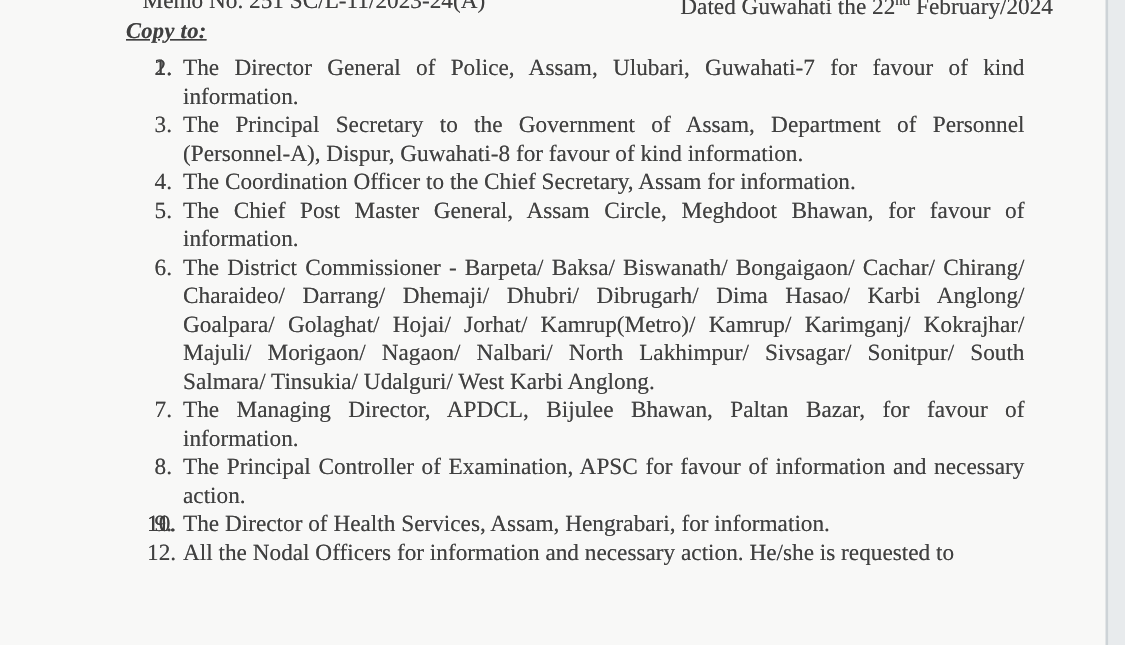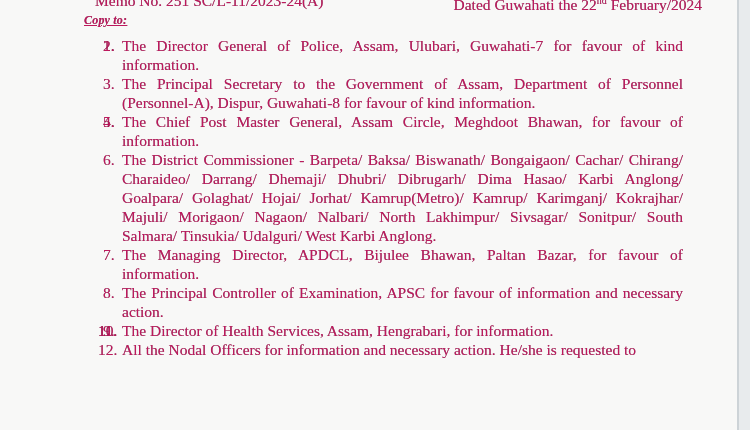--- a/index.html
+++ b/index.html
@@ -2,21 +2,21 @@
 <html><head>
 <meta charset="utf-8">
 <style>
   html,body{margin:0;padding:0;}
   .page{
     position:relative;
     width:750px;height:430px;
     background:#f8f8f7;
     overflow:hidden;
     font-family:"Liberation Serif","DejaVu Serif",serif;
-    color:#be185d;
+    color:#404040;
   }
   
   .edge-strip{
     position:absolute;top:0;right:0;width:11px;height:430px;
     background:#e8ebed;
   }
   .edge-line{
     position:absolute;top:0;right:11px;width:2px;height:430px;
     background:#cdd3d7;
   }
@@ -25,21 +25,21 @@
   
   .header-row{
     position:absolute;top:-9px;left:95px;width:607px;
     display:flex;justify-content:space-between;
     font-size:15.5px;line-height:19px;white-space:nowrap;
   }
   .header-row sup{font-size:10px;}
 
   .copy-to{
     position:absolute;top:13px;left:84px;
-    font-size:12px;font-weight:bold;font-style:italic;
+    font-size:15px;font-weight:bold;font-style:italic;
     text-decoration:underline;
     letter-spacing:0.2px;
   }
 
   .dist-list{
     position:absolute;top:36px;left:95px;width:588px;
     margin:0;padding:0;list-style:none;
     font-size:15.5px;line-height:19px;
   }
   .dist-list li{
@@ -62,21 +62,21 @@
     <span>Memo No. 251 SC/L-11/2023-24(A)</span>
     <span><span>Dated Guwahati the 22</span><sup>nd</sup><span> February/2024</span></span>
   </div>
 
   <div class="copy-to scan-soft">Copy to:</div>
 
   <ol class="dist-list scan-soft">
       <li><span class="num">1.</span></li>
       <li><span class="num">2.</span><span>The Director General of Police, Assam, Ulubari, Guwahati-7 for favour of kind information.</span></li>
       <li><span class="num">3.</span><span>The Principal Secretary to the Government of Assam, Department of Personnel (Personnel-A), Dispur, Guwahati-8 for favour of kind information.</span></li>
-      <li><span class="num">4.</span></li>
+      <li><span class="num">4.</span><span>The Coordination Officer to the Chief Secretary, Assam for information.</span></li>
       <li><span class="num">5.</span><span>The Chief Post Master General, Assam Circle, Meghdoot Bhawan, for favour of information.</span></li>
       <li><span class="num">6.</span><span>The District Commissioner - Barpeta/ Baksa/ Biswanath/ Bongaigaon/ Cachar/ Chirang/ Charaideo/ Darrang/ Dhemaji/ Dhubri/ Dibrugarh/ Dima Hasao/ Karbi Anglong/ Goalpara/ Golaghat/ Hojai/ Jorhat/ Kamrup(Metro)/ Kamrup/ Karimganj/ Kokrajhar/ Majuli/ Morigaon/ Nagaon/ Nalbari/ North Lakhimpur/ Sivsagar/ Sonitpur/ South Salmara/ Tinsukia/ Udalguri/ West Karbi Anglong.</span></li>
       <li><span class="num">7.</span><span>The Managing Director, APDCL, Bijulee Bhawan, Paltan Bazar, for favour of information.</span></li>
       <li><span class="num">8.</span><span>The Principal Controller of Examination, APSC for favour of information and necessary action.</span></li>
       <li><span class="num">9.</span></li>
       <li><span class="num wide">10.</span></li>
       <li><span class="num wide">11.</span><span>The Director of Health Services, Assam, Hengrabari, for information.</span></li>
       <li><span class="num wide">12.</span><span>All the Nodal Officers for information and necessary action. He/she is requested to</span></li>
     </ol>
 

